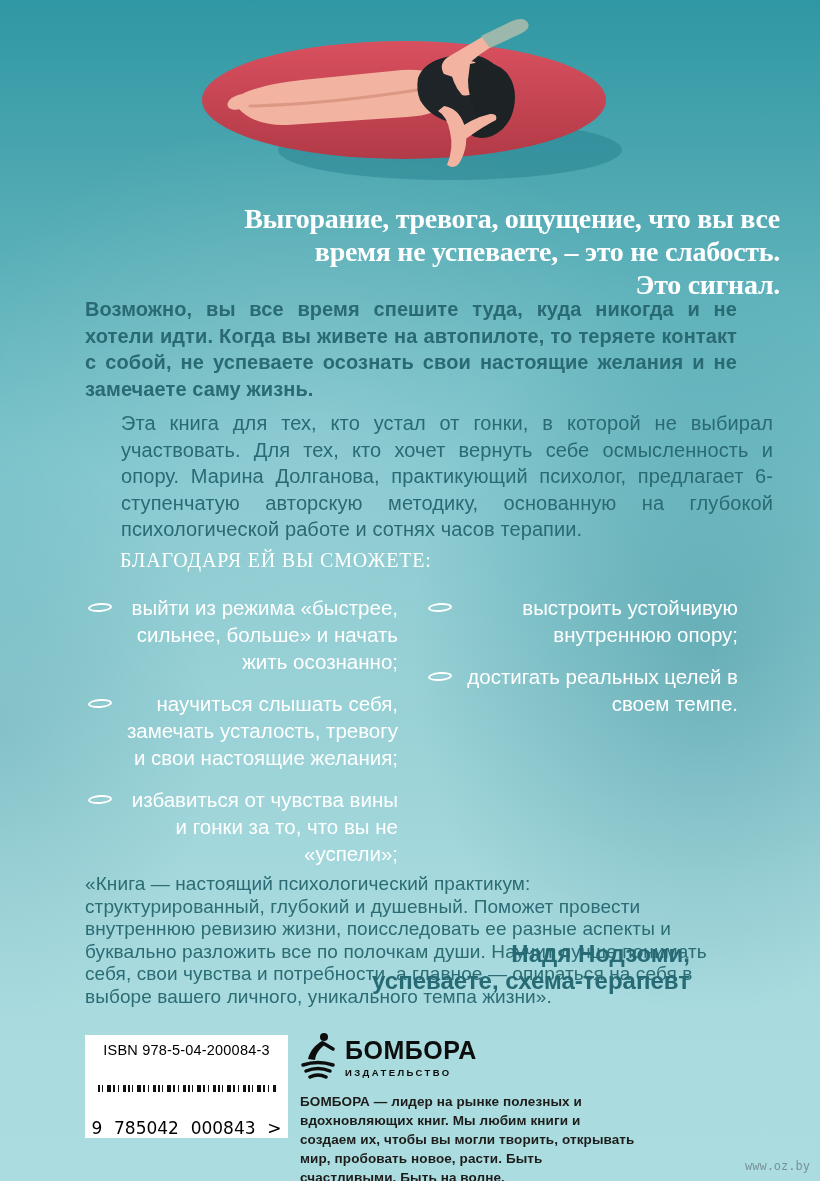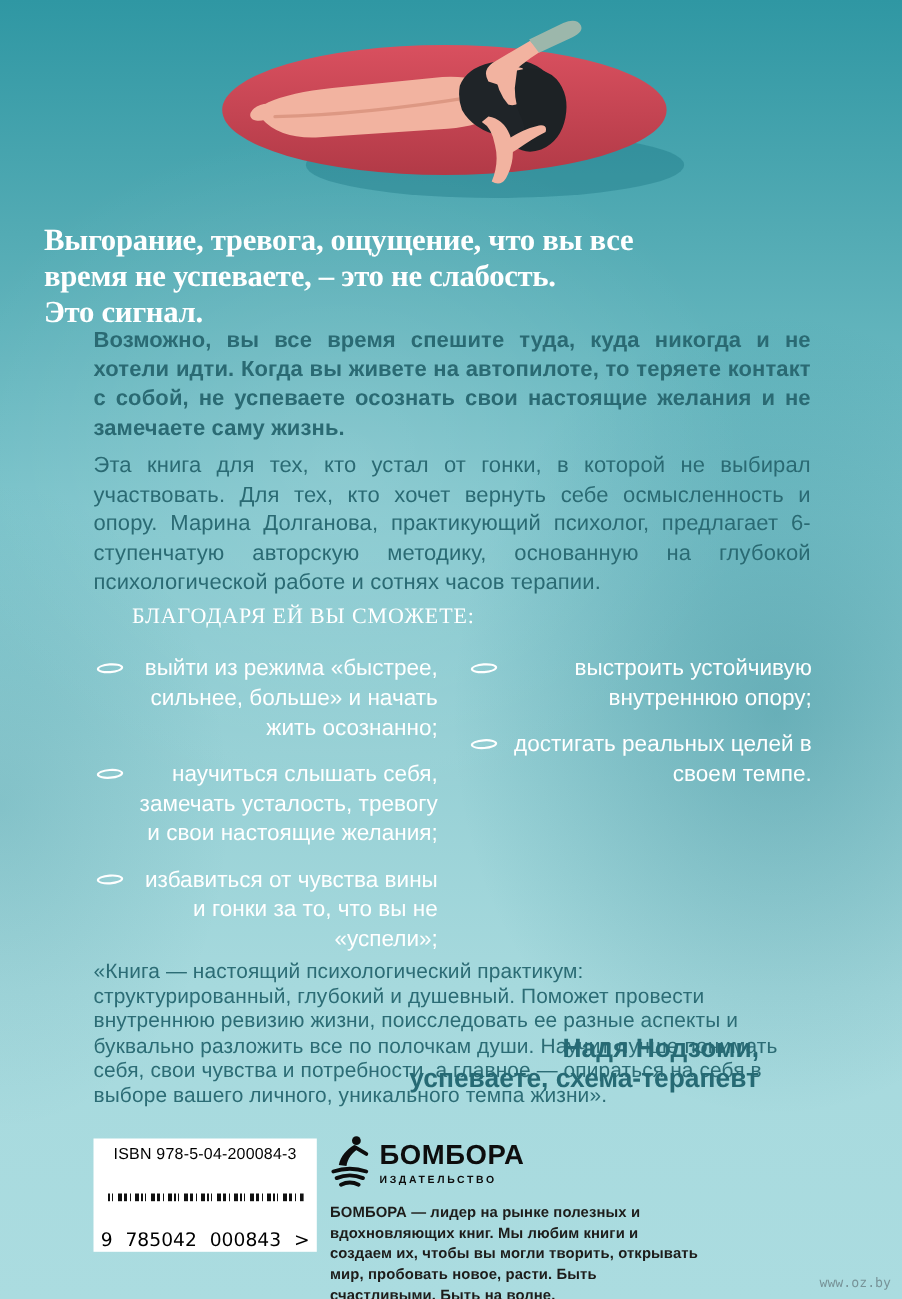--- a/index.html
+++ b/index.html
@@ -13,33 +13,33 @@
       radial-gradient(420px 520px at 86% 55%, rgba(16,110,126,0.32), rgba(16,110,126,0) 70%),
       radial-gradient(300px 420px at 0% 62%, rgba(16,110,126,0.16), rgba(16,110,126,0) 70%),
       radial-gradient(520px 430px at 38% 36%, rgba(255,255,255,0.16), rgba(255,255,255,0) 72%),
       linear-gradient(180deg, #2f97a3 0%, #53abb4 18%, #7cc4cb 40%, #96d0d5 58%, #a6d9dd 76%, #abdce0 100%);
   }
 
   .illustration { position:absolute; left:192px; top:12px; width:430px; height:175px; }
 
   .headline {
     position:absolute; left:40px; right:40px; top:183px;
-    text-align:left; color:#ffffff;
+    text-align:right; color:#ffffff;
     font-family:"Liberation Serif", serif; font-weight:bold;
     font-size:28px; line-height:33px; letter-spacing:-0.3px;
   }
   .headline span { display:block; }
 
   .body-par {
     position:absolute; left:85px; width:652px;
     color:#2a6a73; font-size:20px; line-height:26.5px;
     text-align:justify; letter-spacing:0.1px; margin:0;
   }
   .par-1 { top:296px;font-weight:bold; }
-  .par-2 { top:410px; }
+  .par-2 { top:410px;margin-left:36px; }
 
   .benefits-title {
     position:absolute; left:120px; top:549px;
     color:#ffffff; font-family:"Liberation Serif", serif;
     font-weight:normal; font-size:20px; letter-spacing:0.8px;
   }
 
   .benefits { position:absolute; left:88px; top:594px; width:660px; display:flex;text-align:right; }
   .benefits .col-left  { width:340px; }
   .benefits .col-right { width:320px; }

